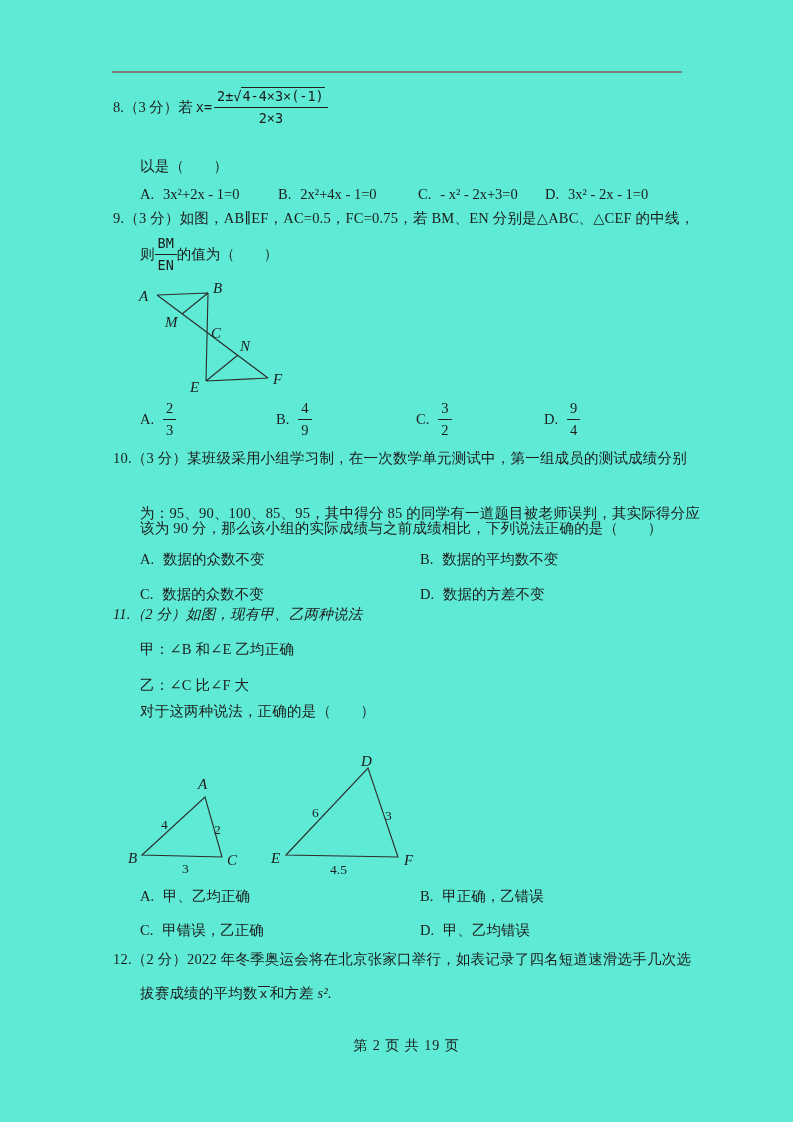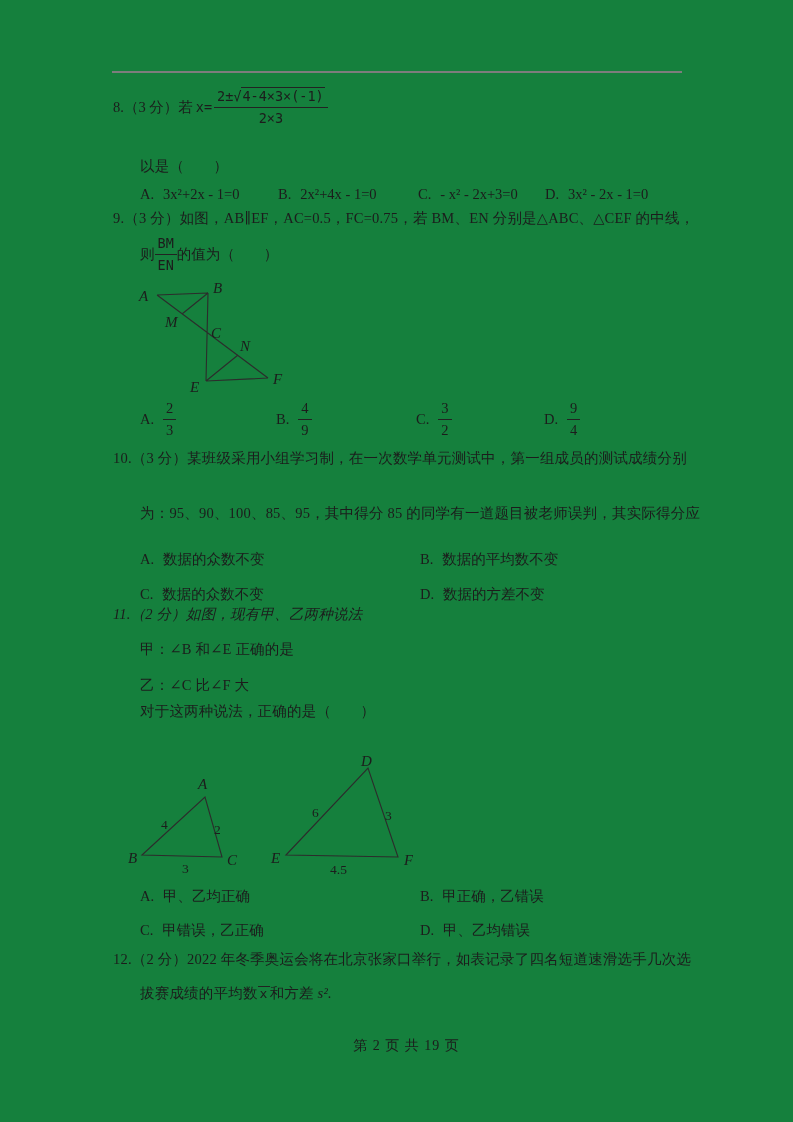--- a/index.html
+++ b/index.html
@@ -1,17 +1,17 @@
 <!DOCTYPE html>
 <html><head>
 <meta charset="utf-8">
 <style>
   html,body { margin:0; padding:0; background:#ffffff; }
   .page {
-    position:relative; width:793px; height:1122px; background:#15803d;
+    position:relative; width:793px; height:1122px; background:#5eead4;
     font-family:"Liberation Serif","DejaVu Serif",serif;
     color:#1c1c1c; overflow:hidden;
   }
   .line { position:absolute; white-space:nowrap; font-size:14.5px; letter-spacing:0.2px; }
   .cn { font-size:14.5px; }
   .row { position:absolute; display:flex; align-items:center; white-space:nowrap; }
   .eq { font-family:"DejaVu Sans Mono",monospace; font-size:13.5px; }
   .frac { display:inline-block; text-align:center; vertical-align:middle; line-height:1.25; }
   .frac .num { display:block; border-bottom:1.2px solid #222; padding:0 3px 2px 3px; }
   .frac .den { display:block; padding-top:2px; }
@@ -99,27 +99,28 @@
   <div class="fracopt" style="left:544px; top:400px;">
       <span class="optlabel">D.</span>
       <span class="frac">
         <span class="num">9</span>
         <span class="den">4</span>
       </span>
     </div>
 
   <div class="line cn" style="left:113px; top:449px;">10.（3 分）某班级采用小组学习制，在一次数学单元测试中，第一组成员的测试成绩分别</div>
   <div class="line cn" style="left:140px; top:504px;">为：95、90、100、85、95，其中得分 85 的同学有一道题目被老师误判，其实际得分应</div>
+  <div class="line cn" style="left:140px; top:519px;">该为 90 分，那么该小组的实际成绩与之前成绩相比，下列说法正确的是（　　）</div>
   <div class="optrow" style="left:140px; top:550px;"><span class="optlabel">A.</span><span>数据的众数不变</span></div>
   <div class="optrow" style="left:420px; top:550px;"><span class="optlabel">B.</span><span>数据的平均数不变</span></div>
   <div class="optrow" style="left:140px; top:585px;"><span class="optlabel">C.</span><span>数据的众数不变</span></div>
   <div class="optrow" style="left:420px; top:585px;"><span class="optlabel">D.</span><span>数据的方差不变</span></div>
 
   <div class="line cn" style="left:113px; top:605px;font-style:italic;">11.（2 分）如图，现有甲、乙两种说法</div>
-  <div class="line cn" style="left:140px; top:640px;">甲：∠B 和∠E 正确的是</div>
+  <div class="line cn" style="left:140px; top:640px;">甲：∠B 和∠E 乙均正确</div>
   <div class="line cn" style="left:140px; top:676px;">乙：∠C 比∠F 大</div>
   <div class="line cn" style="left:140px; top:702px;">对于这两种说法，正确的是（　　）</div>
 
   <svg class="fig" style="left:128px; top:755px;" width="285" height="125" viewBox="0 0 285 125">
     <g stroke="#2c2c2c" stroke-width="1.1" fill="none">
       <path d="M14,100 L77,42 L94,102 Z"></path>
       <path d="M158,100 L240,13 L270,102 Z"></path>
     </g>
     <g class="figlbl">
       <text x="70" y="34">A</text>

